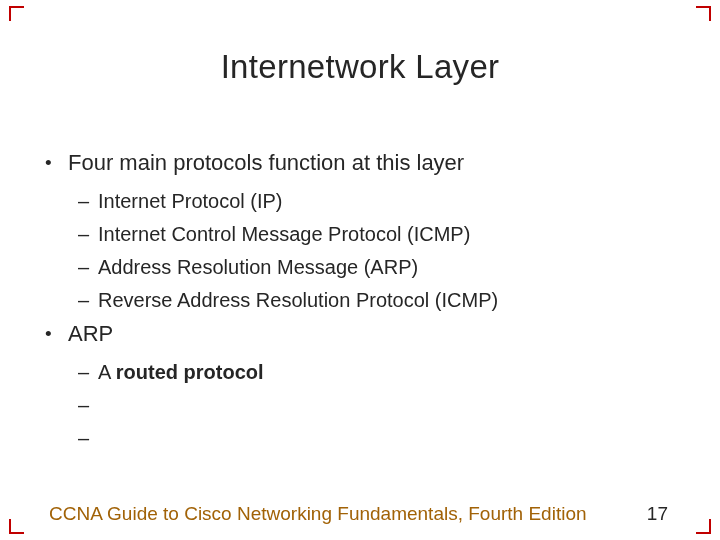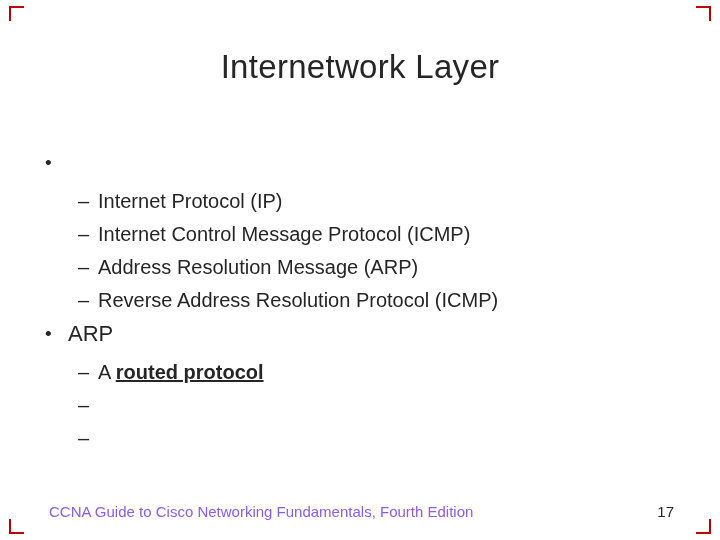--- a/index.html
+++ b/index.html
@@ -48,21 +48,20 @@
   }
   .bullet-row {
     display: flex;
     align-items: flex-start;
   }
   .bullet-row .text {
     white-space: pre-wrap;
   }
   .bullet-row .text .bold {
     font-weight: bold;
-    text-decoration: underline;
   }
   .level-1 {
     font-size: 22px;
     line-height: 27px;
     margin: 3px 0 12px 0;
     padding-left: 45px;
   }
   .level-1 .marker {
     flex: 0 0 23px;
     width: 23px;
@@ -76,46 +75,47 @@
   }
   .level-2 .marker {
     flex: 0 0 20px;
     width: 20px;
   }
 
   .footer-text {
     position: absolute;
     left: 49px;
     top: 503px;
-    font-size: 15px;
-    color: #8b5cf6;
+    font-size: 19px;
+    color: #a16207;
   }
   .page-number {
     position: absolute;
-    right: 46px;
+    right: 52px;
     top: 503px;
-    font-size: 15px;
+    font-size: 19px;
     color: #262626;
   }
 </style>
 </head>
 <body>
 
 <div class="slide">
 
   <span class="corner tl"></span>
   <span class="corner tr"></span>
   <span class="corner bl"></span>
   <span class="corner br"></span>
 
   <h1 class="title">Internetwork Layer</h1>
 
   <div class="content">
       <div class="bullet-row level-1">
         <span class="marker">•</span>
+        <span class="text"><span>Four main protocols function at this layer</span></span>
       </div>
       <div class="bullet-row level-2">
         <span class="marker">–</span>
         <span class="text"><span>Internet Protocol (IP)</span></span>
       </div>
       <div class="bullet-row level-2">
         <span class="marker">–</span>
         <span class="text"><span>Internet Control Message Protocol (ICMP)</span></span>
       </div>
       <div class="bullet-row level-2">

